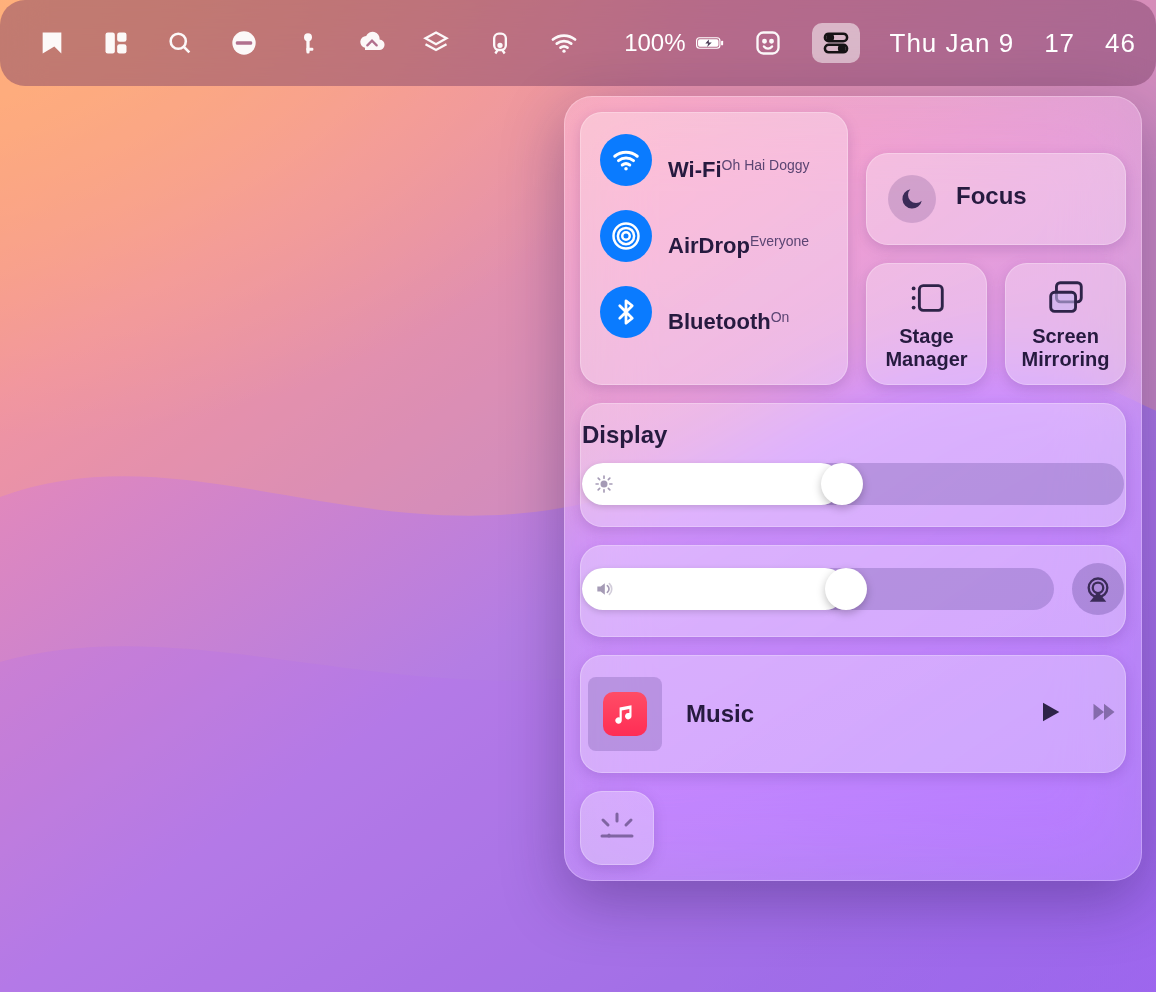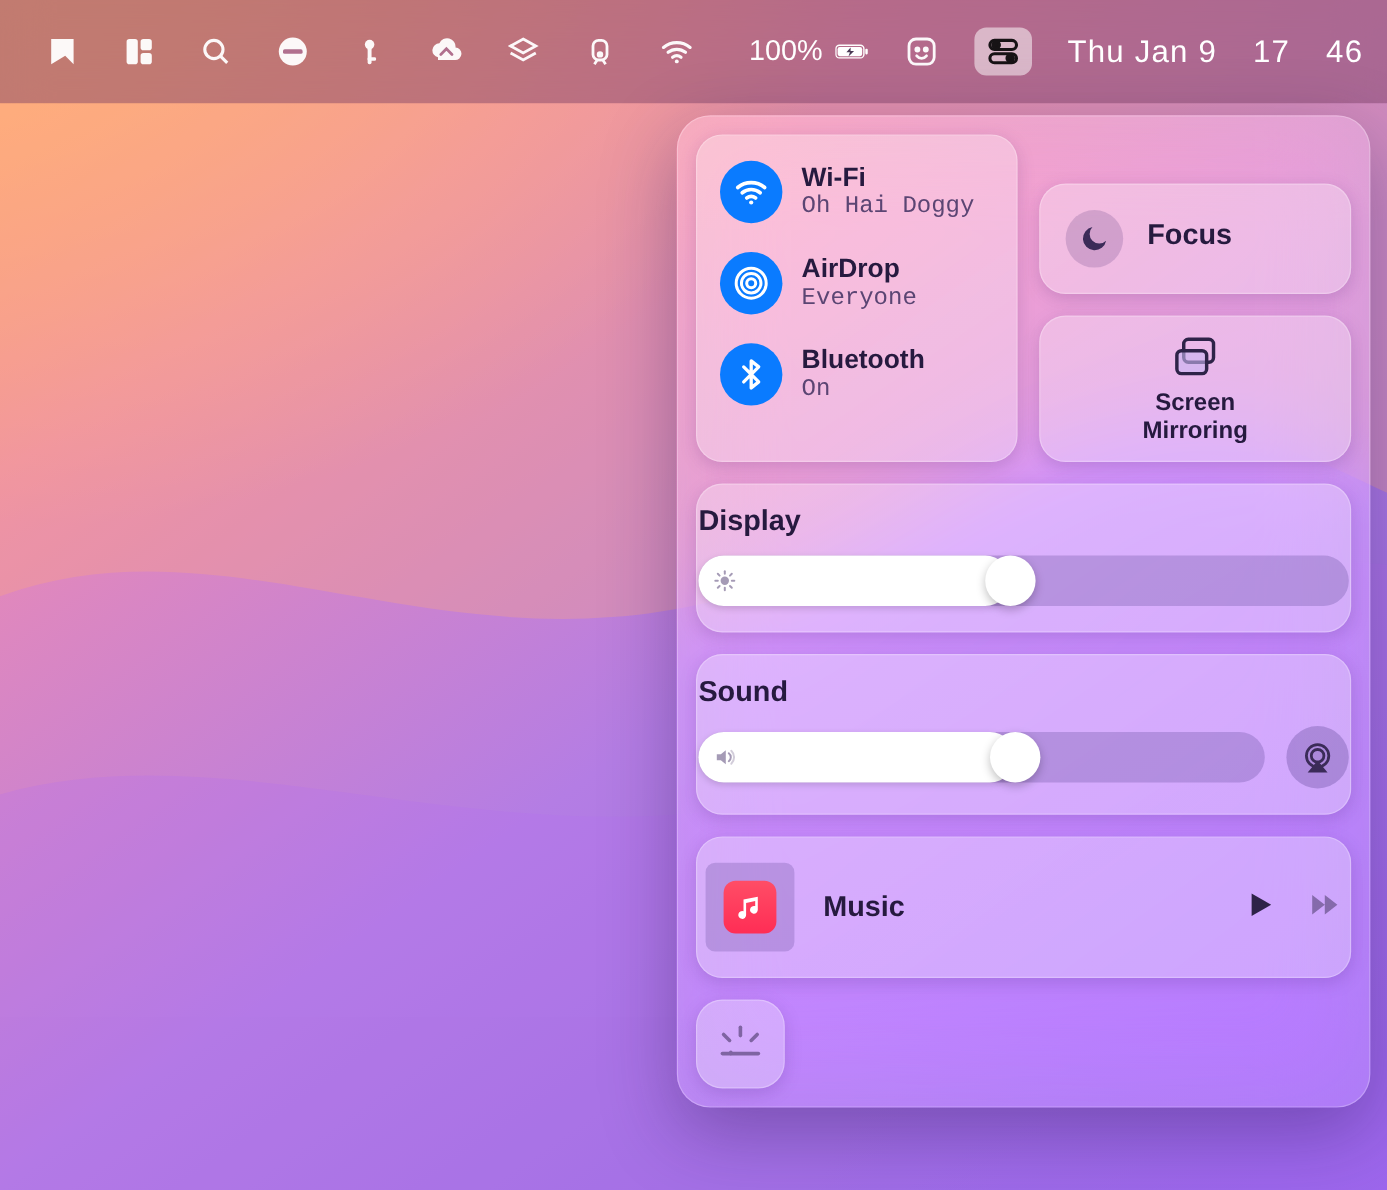--- a/index.html
+++ b/index.html
@@ -25,20 +25,21 @@
 
   
   .menubar{
     position:absolute;top:0;left:0;right:0;height:86px;
     background:rgba(120,60,100,0.45);
     backdrop-filter:blur(20px);
     display:flex;align-items:center;justify-content:center;
     padding:0 20px;box-sizing:border-box;
     gap:30px;
     color:#fff;
+    border-radius:25px;
   }
   .menubar .left-extras{display:flex;align-items:center;gap:36px;margin-right:auto;margin-left:18px;}
   .menubar .icon{display:flex;align-items:center;justify-content:center;opacity:0.95;}
   .menubar svg{width:28px;height:28px;display:block;}
   .battery-group{display:flex;align-items:center;gap:10px;font-size:24px;font-weight:500;}
   .cc-active{background:rgba(255,255,255,0.55);border-radius:10px;padding:6px 10px;}
   .cc-active svg{filter:brightness(0.2) saturate(2);}
   .clock{font-size:26px;font-weight:500;letter-spacing:1px;display:flex;gap:30px;}
 
   
@@ -57,23 +58,23 @@
     box-shadow:inset 0 0 0 1px rgba(255,255,255,0.25), 0 4px 14px rgba(60,30,100,0.18);
     box-sizing:border-box;
   }
 
   
   .connectivity{flex:0 0 268px;padding:14px 8px;display:flex;flex-direction:column;gap:8px;}
   .conn-row{display:flex;align-items:center;gap:16px;padding:8px 12px;border-radius:16px;}
   .conn-icon{width:52px;height:52px;border-radius:50%;display:flex;align-items:center;justify-content:center;flex:0 0 52px;}
   .conn-icon svg{width:30px;height:30px;}
   .conn-icon.on{background:var(--apple-blue);}
-  .conn-txt{display:flex;flex-direction:column;line-height:1.2;}
+  .conn-txt{display:flex;flex-direction:row;line-height:1.2;margin-top:21px;}
   .conn-title{font-size:22px;font-weight:600;color:var(--text);}
-  .conn-sub{font-size:20px;color:var(--subtext);font-family:Liberation Mono, monospace;}
+  .conn-sub{font-size:14px;color:var(--subtext);}
 
   
   .focus{flex:1;display:flex;align-items:flex-start;padding:22px 22px;gap:20px;height:120px;}
   .focus .moon{width:48px;height:48px;border-radius:50%;background:rgba(80,50,120,0.20);display:flex;align-items:center;justify-content:center;}
   .focus .moon svg{width:26px;height:26px;}
   .focus .lbl{font-size:24px;font-weight:700;color:var(--text);align-self:center;margin-top:-6px;}
 
   
   .small-grid{flex:1;display:flex;gap:18px;}
   .small{flex:1;height:122px;display:flex;flex-direction:column;align-items:center;justify-content:center;gap:6px;text-align:center;}
@@ -265,20 +266,29 @@
     <div class="right-col">
       <div class="card focus">
         <div class="moon">
           <svg viewBox="0 0 24 24" fill="#3b2b58">
               <path d="M21 13.5A9 9 0 1 1 10.5 3 7 7 0 0 0 21 13.5z"></path>
             </svg>
         </div>
         <span class="lbl">Focus</span>
       </div>
       <div class="small-grid">
+        <div class="card small">
+          <svg viewBox="0 0 44 44" fill="none" stroke="#2e2348" stroke-width="3">
+              <circle cx="8" cy="12" r="2" fill="#2e2348" stroke="none"></circle>
+              <circle cx="8" cy="22" r="2" fill="#2e2348" stroke="none"></circle>
+              <circle cx="8" cy="32" r="2" fill="#2e2348" stroke="none"></circle>
+              <rect x="14" y="9" width="24" height="26" rx="4"></rect>
+            </svg>
+          <div class="lbl"><span>Stage</span><br><span>Manager</span></div>
+        </div>
         <div class="card small">
           <svg viewBox="0 0 44 44" fill="none" stroke="#2e2348" stroke-width="3">
               <rect x="12" y="6" width="26" height="20" rx="4"></rect>
               <rect x="6" y="16" width="26" height="20" rx="4" fill="rgba(200,180,240,0.6)"></rect>
             </svg>
           <div class="lbl"><span>Screen</span><br><span>Mirroring</span></div>
         </div>
       </div>
     </div>
   </div>
@@ -300,21 +310,20 @@
               <line x1="5" y1="19" x2="6.8" y2="17.2"></line>
               <line x1="17.2" y1="6.8" x2="19" y2="5"></line>
             </g>
           </svg>
       </span>
       <div class="knob" id="display-knob" style="left: calc(48% - 21px);"></div>
     </div>
   </div>
 
   <div class="card slider-card">
-    <div class="head">Sound</div>
     <div class="sound-row">
       <div class="slider" id="sound-slider">
         <div class="fill" id="sound-fill" style="width: 56%;"></div>
         <span class="leading-icon">
           <svg viewBox="0 0 24 24" fill="#6b5a86">
               <path d="M4 9v6h4l5 4V5L8 9H4z"></path>
               <path d="M16 8a5 5 0 0 1 0 8" fill="none" stroke="#6b5a86" stroke-width="2" stroke-linecap="round"></path>
               <path d="M18.5 5.5a9 9 0 0 1 0 13" fill="none" stroke="#6b5a86" stroke-width="2" stroke-linecap="round" opacity="0.5"></path>
             </svg>
         </span>

